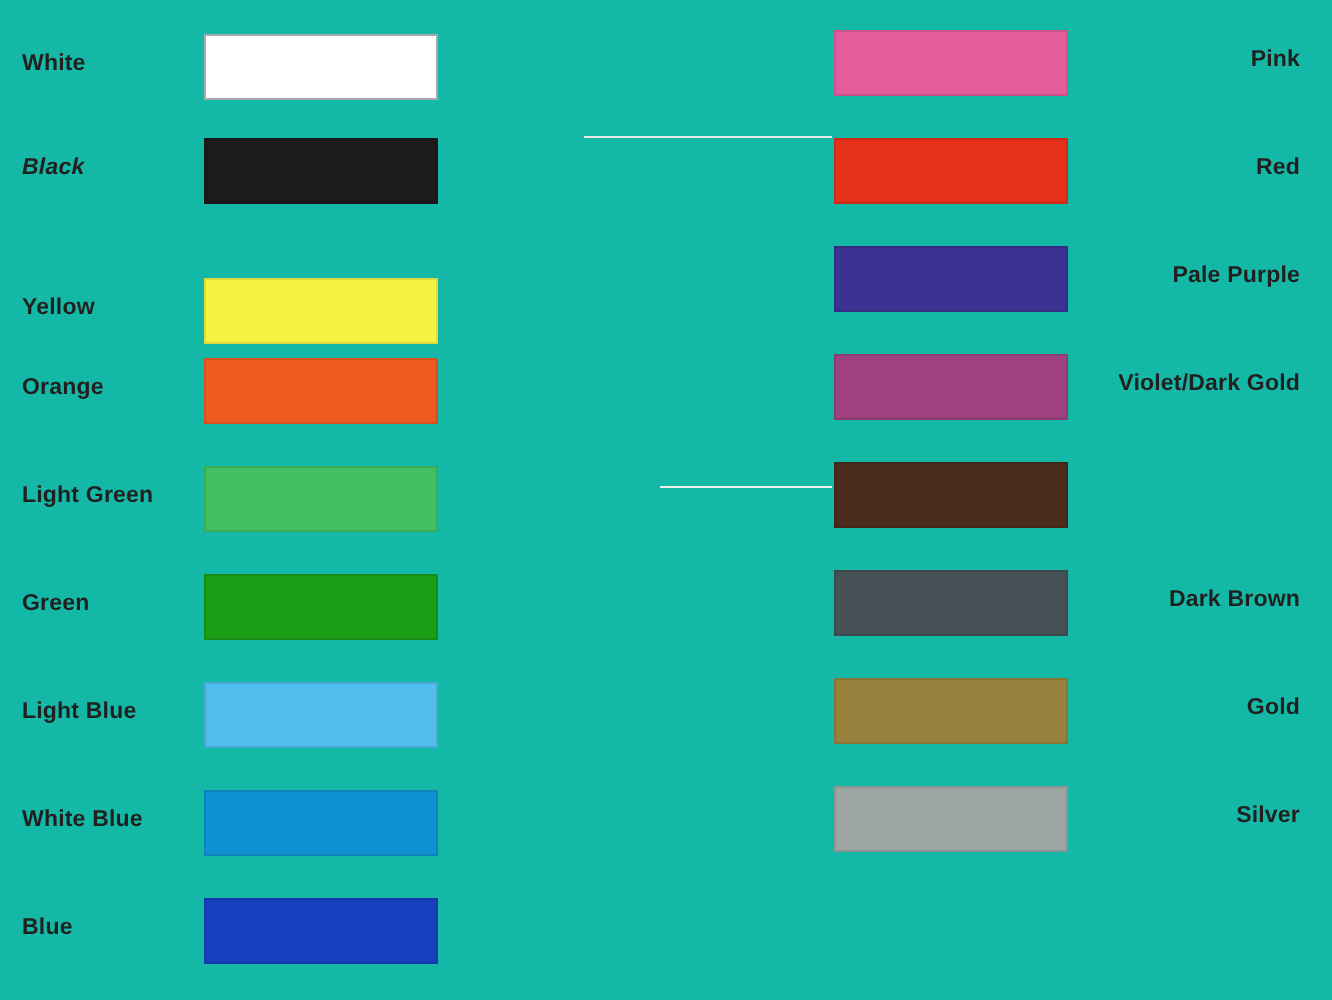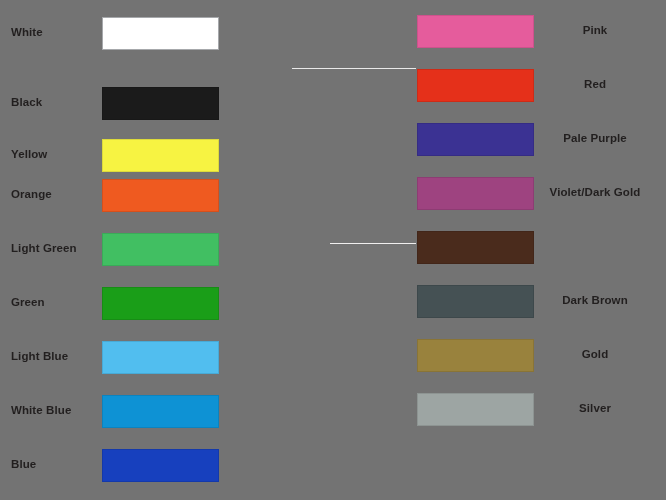--- a/index.html
+++ b/index.html
@@ -12,21 +12,21 @@
     width: 666px;
     height: 500px;
     overflow: hidden;
     font-family: "Liberation Sans", "DejaVu Sans", sans-serif;
     position: relative;
   }
 
   #chart-sheet {
     position: absolute;
     inset: 0;
-    background: #737373;
+    background: #14b8a6;
   }
 
   
   .scan-artifact {
     position: absolute;
     left: 292px;
     top: 68px;
     width: 124px;
     height: 1px;
     background: #e9e9e9;
@@ -72,21 +72,21 @@
   .column.left .swatch-label {
     position: absolute;
     left: 11px;
     width: 86px;
     text-align: left;
   }
   .column.right .swatch-label {
     position: absolute;
     left: 207px;
     width: 110px;
-    text-align: center;
+    text-align: right;
   }
 
   .swatch-chip {
     position: absolute;
     width: 117px;
     height: 33px;
     box-sizing: border-box;
   }
   .column.left  .swatch-chip { left: 102px; }
   .column.right .swatch-chip { left:  84px; }
@@ -104,21 +104,21 @@
 <div id="chart-sheet">
 
   <div class="scan-artifact"></div>
   <div class="scan-artifact two"></div>
 
   <div class="column left" id="col-left">
       <div class="swatch-row" style="top: 16px;">
         <div class="swatch-chip outlined" title="#ffffff" style="background: rgb(255, 255, 255);"></div>
         <div class="swatch-label">White</div>
       </div>
-      <div class="swatch-row" style="top: 86px;">
+      <div class="swatch-row" style="top: 68px; font-style: italic;">
         <div class="swatch-chip plain" title="#1b1b1b" style="background: rgb(27, 27, 27);"></div>
         <div class="swatch-label">Black</div>
       </div>
       <div class="swatch-row" style="top: 138px;">
         <div class="swatch-chip plain" title="#f7f342" style="background: rgb(247, 243, 66);"></div>
         <div class="swatch-label">Yellow</div>
       </div>
       <div class="swatch-row" style="top: 178px; text-decoration: underline;">
         <div class="swatch-chip plain" title="#ef5a20" style="background: rgb(239, 90, 32);"></div>
         <div class="swatch-label">Orange</div>

